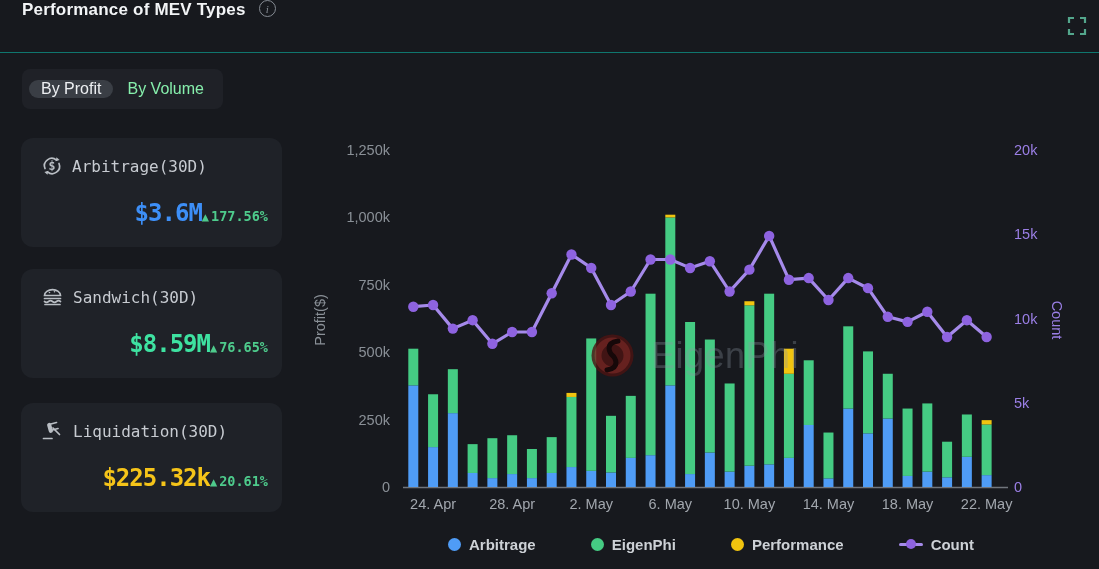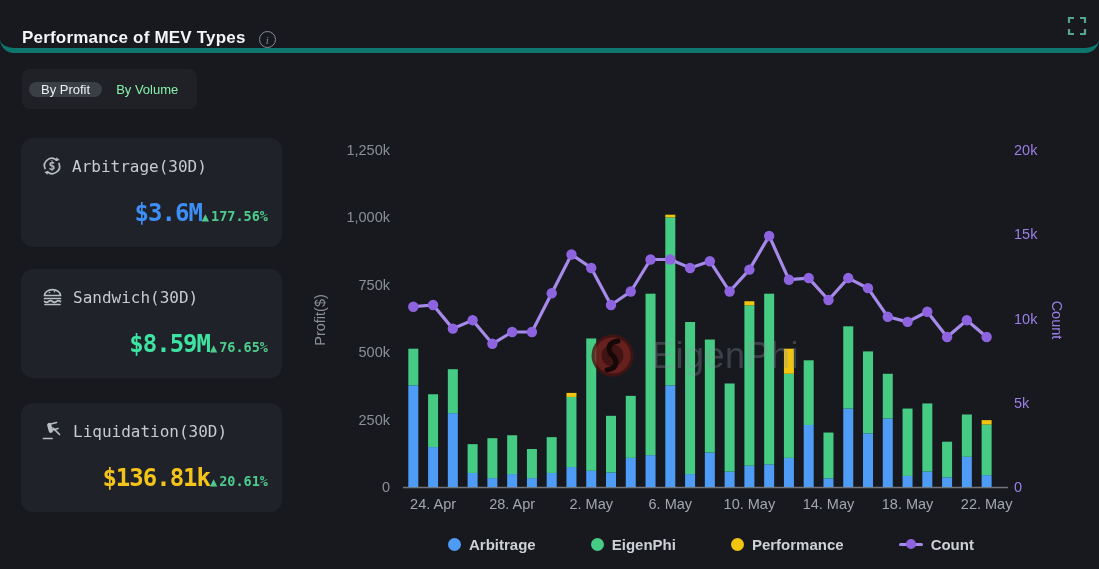--- a/index.html
+++ b/index.html
@@ -4,35 +4,35 @@
 <style>
   * { margin:0; padding:0; box-sizing:border-box; }
   html,body { background:#101216; }
   .app {
     position:relative; width:1099px; height:569px; overflow:hidden;
     background:#17191E; font-family:"Liberation Sans", sans-serif;
   }
   
   .header {
     position:absolute; left:0; top:0; width:1099px; height:53px;
-    border-bottom:5px solid #0f766e; display:flex; align-items:flex-end;border-radius:14px;
+    border-bottom:1px solid #0f766e; display:flex; align-items:flex-start;
   }
   .title { margin-left:22px; font-size:17px; font-weight:bold; color:#F2F4F6; letter-spacing:.2px; }
   .info-ic {
     margin-left:13px; width:17px; height:17px; border:1.4px solid #868C94; border-radius:50%;
     color:#868C94; font-size:11px; display:flex; align-items:center; justify-content:center;
     font-family:"Liberation Serif", serif; font-style:italic; cursor:pointer;
   }
   .expand-btn { position:absolute; right:12px; top:16px; width:20px; height:20px; cursor:pointer; }
   
   .toggle {
     position:absolute; left:22px; top:69px; height:40px; background:#1F2127; border-radius:8px;
     display:flex; align-items:center; padding:5px 7px; gap:2px;
   }
-  .chip { font-size:13px; padding:0 12px; border-radius:12px; cursor:pointer; }
+  .chip { font-size:16px; padding:0 12px; border-radius:12px; cursor:pointer; }
   .chip.active { background:#3A3E45; color:#EDEFF2; }
   .chip.idle { color:#86efac; }
   
   .card {
     position:absolute; left:21px; width:261px; height:109px; background:#1F2228; border-radius:12px;
     padding:17px 12px 14px 20px; font-family:"DejaVu Sans Mono", monospace;
   }
   .card-row1 { display:flex; align-items:center; gap:9px; color:#C7CBD1; font-size:16px; }
   .card-row2 { display:flex; align-items:baseline; margin-top:22px; }
   .card-val { flex:1; text-align:right; font-size:24px; font-weight:bold; letter-spacing:-1px; }
@@ -128,21 +128,21 @@
           <path d="M8 4.5 L15.5 2.5"></path>
           <path d="M9.5 10.5 L17 8.5"></path>
           <path d="M8.2 5 L9.8 10.8" stroke-width="4.2"></path>
           <path d="M12 8 L18.5 14.5"></path>
           <path d="M2.5 18.5 H11"></path>
         </g>
       </svg>
       <span>Liquidation(30D)</span>
     </div>
     <div class="card-row2">
-      <span class="card-val" style="color:#F5C419">$136.81k</span>
+      <span class="card-val" style="color:#F5C419">$225.32k</span>
       <span class="card-chg"><span class="tri">▲</span><span>20.61%</span></span>
     </div>
   </div>
 
   <div class="chart-wrap">
     <svg id="chart-svg" width="799" height="405" viewBox="0 0 799 405">
         <text font-family="'Liberation Sans', sans-serif" x="90" y="362" text-anchor="end" fill="#8A9097" font-size="14.5">0</text>
         <text font-family="'Liberation Sans', sans-serif" x="90" y="294.6" text-anchor="end" fill="#8A9097" font-size="14.5">250k</text>
         <text font-family="'Liberation Sans', sans-serif" x="90" y="227.2" text-anchor="end" fill="#8A9097" font-size="14.5">500k</text>
         <text font-family="'Liberation Sans', sans-serif" x="90" y="159.79999999999998" text-anchor="end" fill="#8A9097" font-size="14.5">750k</text>

